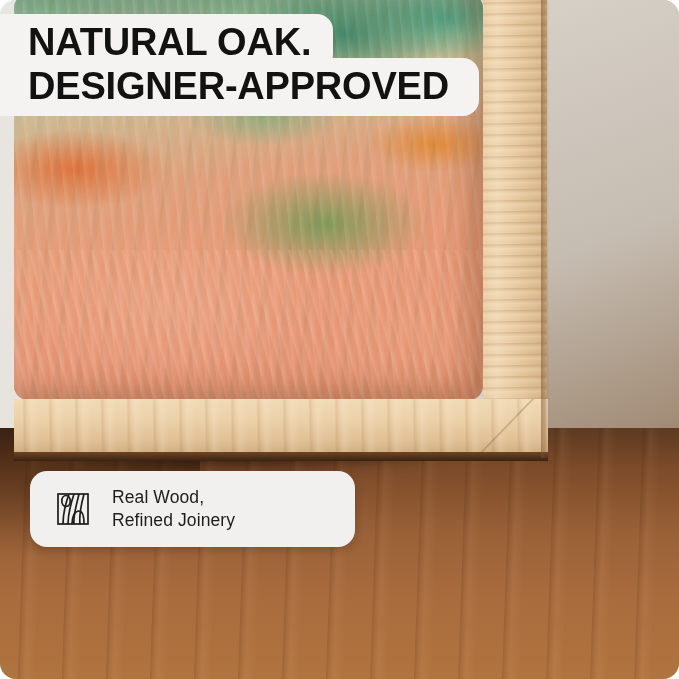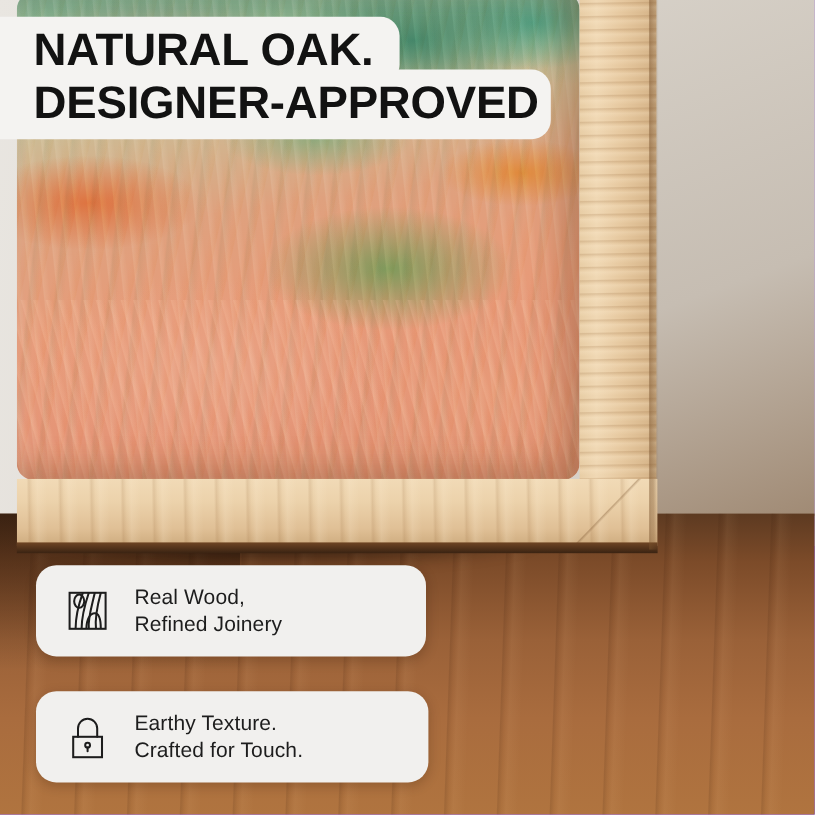--- a/index.html
+++ b/index.html
@@ -1,20 +1,20 @@
 <!DOCTYPE html>
 <html><head>
 <meta charset="utf-8">
 <style>
   html,body{margin:0;padding:0;background:#ffffff;}
   body{width:679px;height:679px;overflow:hidden;
        font-family:"Liberation Sans",sans-serif;}
 
   #scene{position:relative;width:679px;height:679px;overflow:hidden;
-         background:#6d28d9;border-radius:0;}
+         background:#86efac;border-radius:16px;}
 
   
   .wall{position:absolute;left:0;top:0;width:679px;height:455px;
         background:linear-gradient(100deg,#e9e6e1 0%,#ded9d2 45%,#cfc8bf 100%);}
   .wall-right{position:absolute;left:524px;top:0;width:155px;height:430px;
         background:linear-gradient(160deg,#d6d0c7 0%,#c6bdb2 55%,#a08a74 100%);}
 
   
   .floor{position:absolute;left:0;top:428px;width:679px;height:251px;
          background:linear-gradient(180deg,#5d3a21 0%,#7c4b29 16%,#9a6138 42%,#a96c3e 68%,#b0743f 100%);}
@@ -123,21 +123,21 @@
   .paint-inner-shadow{position:absolute;inset:0;border-radius:14px;
       box-shadow:inset -14px -10px 26px rgba(90,50,20,.28), inset 6px 6px 18px rgba(255,250,240,.12);}
 
   
   .headline{position:absolute;left:0;top:0;width:100%;}
   .hl-line{display:inline-block;background:#f4f3f1;
       border-radius:0 16px 16px 0;
       font-size:38px;font-weight:700;letter-spacing:-0.2px;color:#121212;
       line-height:1.0;}
   .hl1{position:absolute;left:0;top:14px;padding:9px 22px 9px 28px;}
-  .hl2{position:absolute;left:0;top:58px;padding:9px 10px 11px 28px;}
+  .hl2{position:absolute;left:0;top:58px;padding:9px 30px 11px 28px;}
 
   
   .badge{position:absolute;display:flex;align-items:center;gap:18px;
       background:#f1f0ee;border-radius:17px;
       box-shadow:0 3px 10px rgba(40,20,5,.22);}
   .b1{left:30px;top:471px;width:325px;height:76px;}
   .b2{left:30px;top:576px;width:327px;height:76px;}
   .badge .ico{margin-left:22px;flex:0 0 auto;width:42px;height:42px;
       display:flex;align-items:center;justify-content:center;}
   .badge .txt{font-size:17.5px;line-height:1.32;color:#1d1d1d;
@@ -186,26 +186,14 @@
         <path d="M21 35 C20 27, 23 18, 26 5"></path>
         <path d="M27 35 C26 26, 28 16, 31 5"></path>
         <ellipse cx="13" cy="12" rx="4.2" ry="5.5"></ellipse>
         <path d="M19 35 C19 27, 22 22, 26 22 C30 22, 31 27, 31 35"></path>
       </svg>
     </span>
     <span class="txt">Real Wood,
 Refined Joinery</span>
   </div>
 
-  <div class="badge b2">
-    <span class="ico">
-      <svg width="40" height="40" viewBox="0 0 40 40" fill="none" stroke="#1d1d1d" stroke-width="1.7">
-        <path d="M12 20 V13 A8 8 0 0 1 28 13 V20" stroke-linecap="round"></path>
-        <rect x="8" y="20" width="24" height="17"></rect>
-        <circle cx="20" cy="27" r="2"></circle>
-        <path d="M20 29 V32" stroke-linecap="round"></path>
-      </svg>
-    </span>
-    <span class="txt">Earthy Texture.
-Crafted for Touch.</span>
-  </div>
 
 </div>
 
 </body></html>

